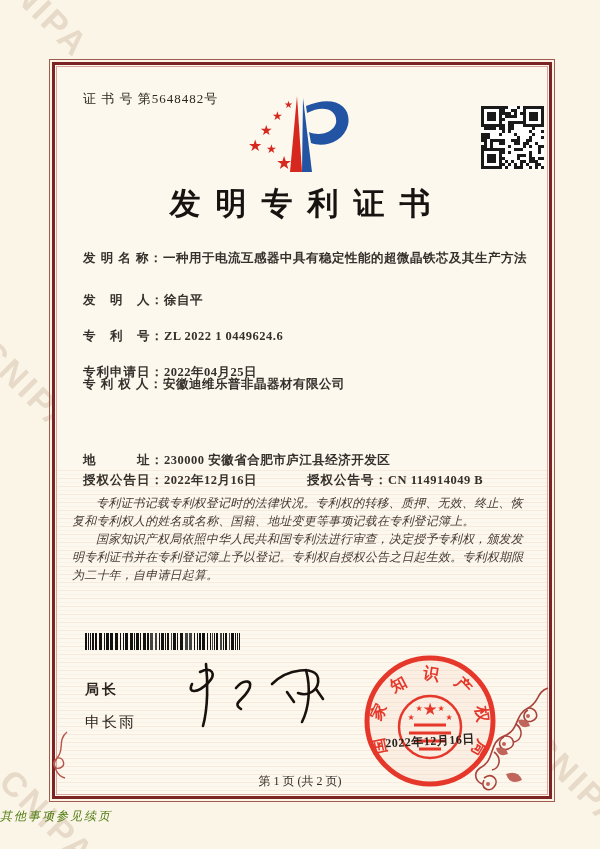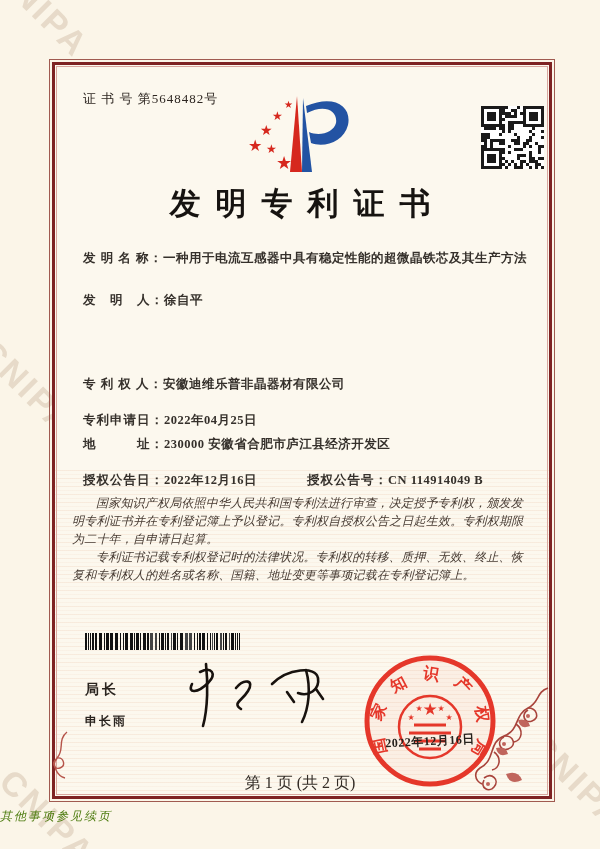--- a/index.html
+++ b/index.html
@@ -22,26 +22,26 @@
   .row .lbl{display:inline-block;letter-spacing:1px;}
   .row .val{letter-spacing:0.5px;}
   .row2{left:307px;}
   .body-text{position:absolute;left:72px;top:494px;width:462px;font-size:12px;line-height:18px;
              font-style:italic;color:#463a32;letter-spacing:0.2px;}
   .body-text p{margin:0;text-indent:2em;}
   .barcode{position:absolute;left:85px;top:633px;width:155px;height:17px;}
   .director-title{position:absolute;left:85px;top:681px;font-family:Liberation Serif, serif;
              font-weight:bold;font-size:14px;letter-spacing:3px;color:#2b2520;}
   .director-name{position:absolute;left:85px;top:713px;font-family:"Liberation Sans","DejaVu Sans",sans-serif;
-             font-weight:bold;font-size:12px;letter-spacing:2px;color:#2b2520;}
+             font-weight:normal;font-size:15px;letter-spacing:2px;color:#2b2520;}
   .signature{position:absolute;left:170px;top:660px;width:160px;height:72px;}
   .seal{position:absolute;left:362px;top:653px;width:136px;height:136px;}
   .seal-date{position:absolute;left:370px;top:733px;width:120px;text-align:center;font-size:12px;
              font-weight:bold;color:#26211c;transform:rotate(-3deg);letter-spacing:0.5px;z-index:5;}
-  .page-info{position:absolute;left:0;right:0;top:773px;text-align:center;font-size:16px;color:#332c26;}
+  .page-info{position:absolute;left:0;right:0;top:773px;text-align:center;font-size:12px;color:#332c26;}
   .continuation{position:absolute;left:0;right:0;top:808px;text-align:left;font-size:12px;
              font-style:italic;color:#4d7c0f;letter-spacing:2px;}
   .flourish-br{position:absolute;left:470px;top:686px;width:80px;height:108px;}
   .ornament-bl{position:absolute;left:53px;top:730px;width:18px;height:50px;}
 </style>
 </head>
 <body>
 
 <div class="page">
 
@@ -294,39 +294,42 @@
   </div>
 
   <div class="title">发明专利证书</div>
 
   <div class="row" style="top:292px;">
     <span class="lbl">发　明　人：</span><span class="val">徐自平</span>
   </div>
   <div class="row" style="top:250px;">
     <span class="lbl">发 明 名 称：</span><span class="val">一种用于电流互感器中具有稳定性能的超微晶铁芯及其生产方法</span>
   </div>
-  <div class="row" style="top:364px;margin-top:48px;">
+  <div class="row" style="top:328px;">
+    <span class="lbl">专　利　号：</span><span class="val">ZL 2022 1 0449624.6</span>
+  </div>
+  <div class="row" style="top:364px;">
     <span class="lbl">专利申请日：</span><span class="val">2022年04月25日</span>
   </div>
   <div class="row" style="top:376px;">
     <span class="lbl">专 利 权 人：</span><span class="val">安徽迪维乐普非晶器材有限公司</span>
   </div>
-  <div class="row" style="top:436px;">
+  <div class="row" style="top:452px;">
     <span class="lbl">地　　　址：</span><span class="val">230000 安徽省合肥市庐江县经济开发区</span>
   </div>
   <div class="row" style="top:472px;">
     <span class="lbl">授权公告日：</span><span class="val">2022年12月16日</span>
   </div>
   <div class="row row2" style="top:472px;text-align:right;">
     <span class="lbl">授权公告号：</span><span class="val">CN 114914049 B</span>
   </div>
 
   <div class="body-text">
+    <p>专利证书记载专利权登记时的法律状况。专利权的转移、质押、无效、终止、恢复和专利权人的姓名或名称、国籍、地址变更等事项记载在专利登记簿上。</p>
     <p>国家知识产权局依照中华人民共和国专利法进行审查，决定授予专利权，颁发发明专利证书并在专利登记簿上予以登记。专利权自授权公告之日起生效。专利权期限为二十年，自申请日起算。</p>
-    <p>专利证书记载专利权登记时的法律状况。专利权的转移、质押、无效、终止、恢复和专利权人的姓名或名称、国籍、地址变更等事项记载在专利登记簿上。</p>
   </div>
 
   <div class="barcode">
     <svg id="bcsvg" width="155" height="17" viewBox="0 0 155 17" shape-rendering="crispEdges">
         <rect x="0" y="0" width="2" height="17" fill="#111"></rect>
         <rect x="3" y="0" width="1" height="17" fill="#111"></rect>
         <rect x="5" y="0" width="1" height="17" fill="#111"></rect>
         <rect x="7" y="0" width="2" height="17" fill="#111"></rect>
         <rect x="10" y="0" width="2" height="17" fill="#111"></rect>
         <rect x="14" y="0" width="3" height="17" fill="#111"></rect>

